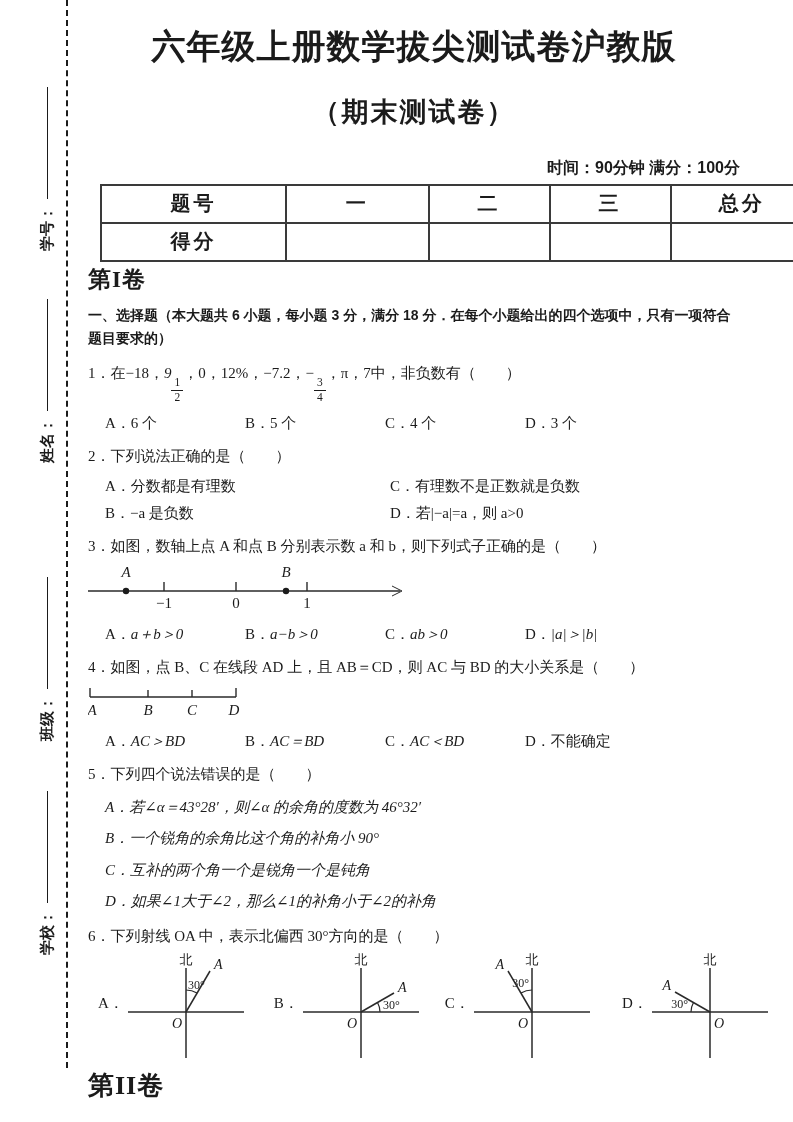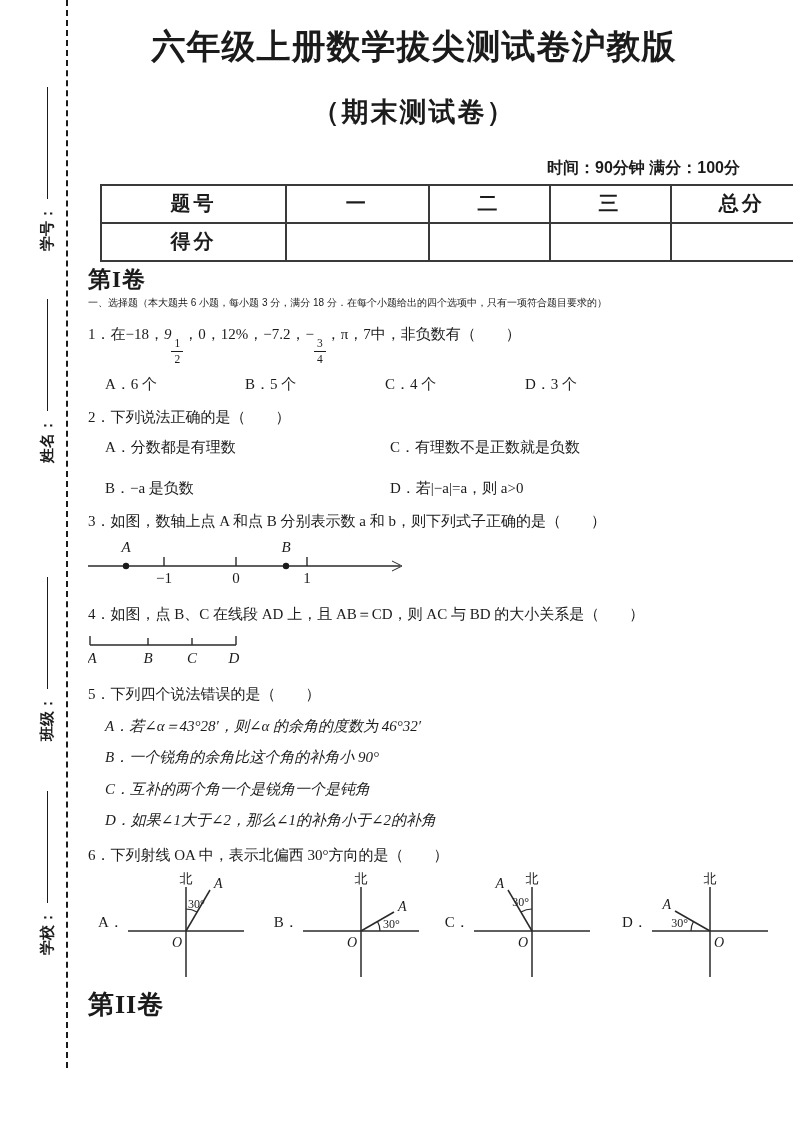--- a/index.html
+++ b/index.html
@@ -58,35 +58,35 @@
   table.score td.c0 { width:26%; }
   table.score td.c1 { width:20%; }
   table.score td.c2 { width:17%; }
   table.score td.c3 { width:17%; }
   table.score td.c4 { width:20%; }
 
   .part-title { margin-top:2px; font-size:23px; font-weight:bold; letter-spacing:1px; }
   .part-title.p2 { font-size:26px; margin-top:10px; }
 
   .sec-heading {
-    font-size:10px; font-weight:normal; line-height:1.65;
+    margin-top:9px; font-size:14px; font-weight:bold; line-height:1.65;
     font-family:"Liberation Sans","DejaVu Sans",sans-serif;
   }
   .q-text { margin-top:12px; font-size:15px; line-height:1.55; }
   .m { font-style:italic; font-family:"Liberation Serif","DejaVu Serif",serif; }
 
   
   .frac { display:inline-flex; flex-direction:column; vertical-align:-8px; text-align:center; font-size:11.5px; line-height:1.15; }
   .frac .num { border-bottom:1.2px solid #1b1b1b; padding:0 3px 0.5px; }
   .frac .den { padding-top:0.5px; }
 
   .opts4 { margin-top:9px; padding-left:17px; display:flex; font-size:15px; }
   .opts4 .opt { width:140px; }
   .opts4 .opt:last-child { width:auto; }
-  .opts2 { margin-top:9px; padding-left:17px; display:grid; grid-template-columns:285px auto; row-gap:22px; font-size:15px; }
+  .opts2 { margin-top:9px; padding-left:17px; display:grid; grid-template-columns:285px auto; row-gap:8px; font-size:15px; }
   .optlist { padding-left:17px; font-size:15px; }
   .optlist .opt { margin-top:9px; line-height:1.5;font-style:italic; }
 
   .figure { margin-top:6px; }
   svg text { font-family:"Liberation Serif","DejaVu Serif",serif; fill:#1b1b1b; }
   svg .it { font-style:italic; }
   svg line, svg path, svg polyline { stroke:#2a2a2a; fill:none; }
 
   .compass-row { margin-top:4px; display:flex; align-items:flex-start; }
   .compass-group { display:flex; align-items:flex-start; }
@@ -183,35 +183,47 @@
         <line x1="219" y1="18" x2="219" y2="27" stroke-width="1.4"></line>
         <circle cx="38" cy="27" r="3.2" fill="#1b1b1b" stroke="none"></circle>
         <circle cx="198" cy="27" r="3.2" fill="#1b1b1b" stroke="none"></circle>
         <text class="it" x="38" y="13" font-size="15" text-anchor="middle">A</text>
         <text class="it" x="198" y="13" font-size="15" text-anchor="middle">B</text>
         <text x="76" y="44" font-size="15" text-anchor="middle">−1</text>
         <text x="148" y="44" font-size="15" text-anchor="middle">0</text>
         <text x="219" y="44" font-size="15" text-anchor="middle">1</text>
       </svg>
     </div>
+    <div class="opts4">
+      <span class="opt"><span>A．</span><span class="m">a＋b＞0</span></span>
+      <span class="opt"><span>B．</span><span class="m">a−b＞0</span></span>
+      <span class="opt"><span>C．</span><span class="m">ab＞0</span></span>
+      <span class="opt"><span>D．</span><span class="m">|a|＞|b|</span></span>
+    </div>
 
     <div class="q-text">4．如图，点 B、C 在线段 AD 上，且 AB＝CD，则 AC 与 BD 的大小关系是（　　）</div>
     <div class="figure">
       <svg width="162" height="34" viewBox="0 0 162 34">
         <line x1="2" y1="12" x2="148" y2="12" stroke-width="1.5"></line>
         <line x1="2" y1="3" x2="2" y2="12" stroke-width="1.4"></line>
         <line x1="60" y1="5" x2="60" y2="12" stroke-width="1.4"></line>
         <line x1="104" y1="5" x2="104" y2="12" stroke-width="1.4"></line>
         <line x1="148" y1="3" x2="148" y2="12" stroke-width="1.4"></line>
         <text class="it" x="4" y="30" font-size="15" text-anchor="middle">A</text>
         <text class="it" x="60" y="30" font-size="15" text-anchor="middle">B</text>
         <text class="it" x="104" y="30" font-size="15" text-anchor="middle">C</text>
         <text class="it" x="146" y="30" font-size="15" text-anchor="middle">D</text>
       </svg>
     </div>
+    <div class="opts4">
+      <span class="opt"><span>A．</span><span class="m">AC＞BD</span><span></span></span>
+      <span class="opt"><span>B．</span><span class="m">AC＝BD</span><span></span></span>
+      <span class="opt"><span>C．</span><span class="m">AC＜BD</span><span></span></span>
+      <span class="opt"><span>D．</span><span class="m"></span><span>不能确定</span></span>
+    </div>
 
     <div class="q-text">5．下列四个说法错误的是（　　）</div>
     <div class="optlist">
       <div class="opt">A．若∠α＝43°28′，则∠α 的余角的度数为 46°32′</div>
       <div class="opt">B．一个锐角的余角比这个角的补角小 90°</div>
       <div class="opt">C．互补的两个角一个是锐角一个是钝角</div>
       <div class="opt">D．如果∠1大于∠2，那么∠1的补角小于∠2的补角</div>
     </div>
 
     <div class="q-text">6．下列射线 OA 中，表示北偏西 30°方向的是（　　）</div>

